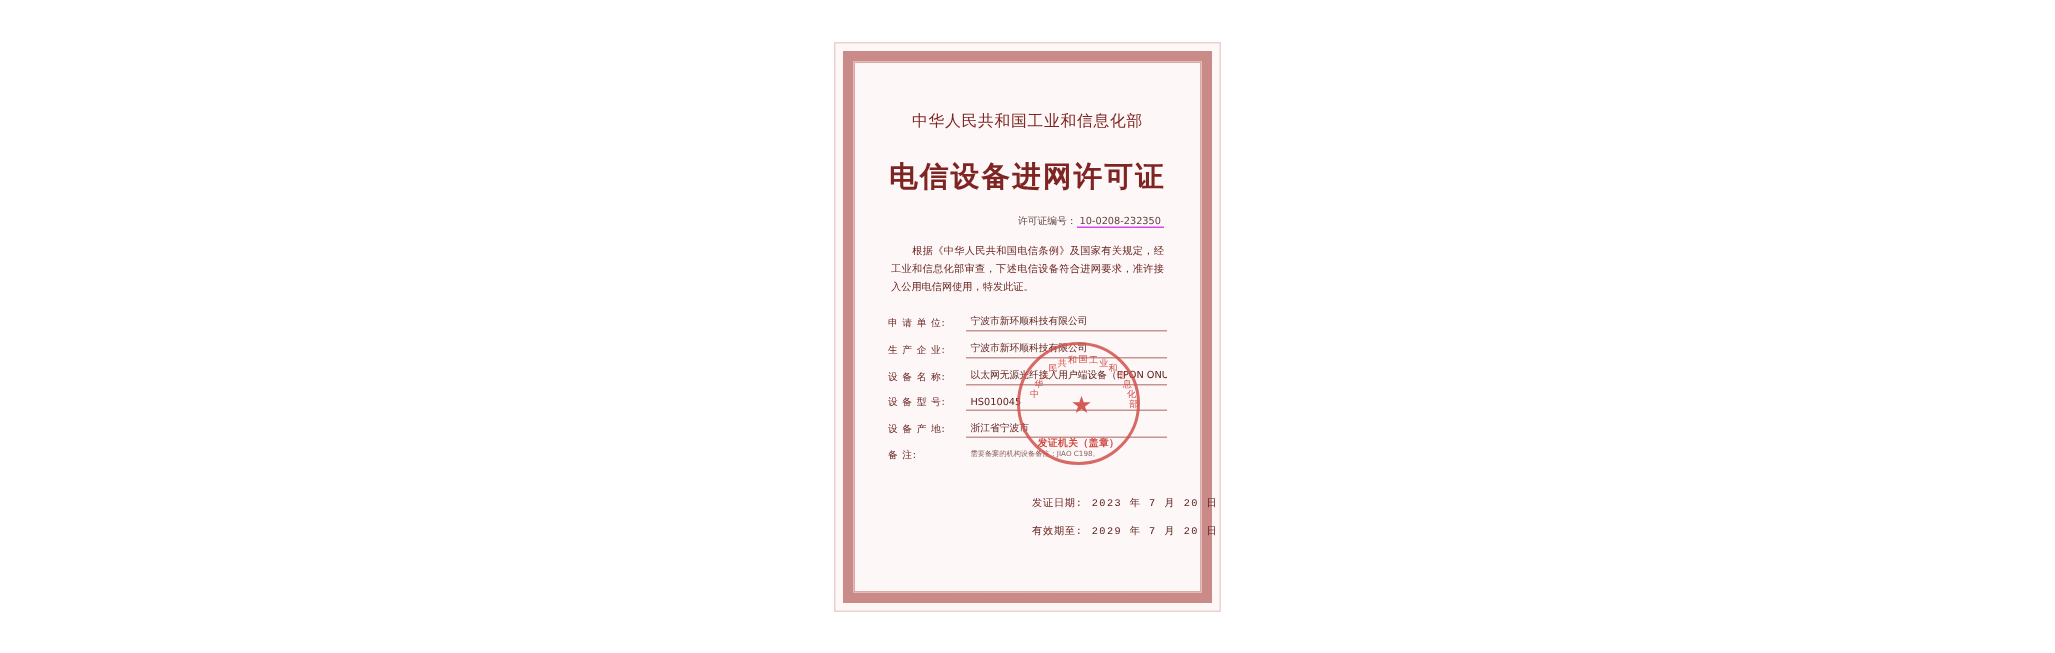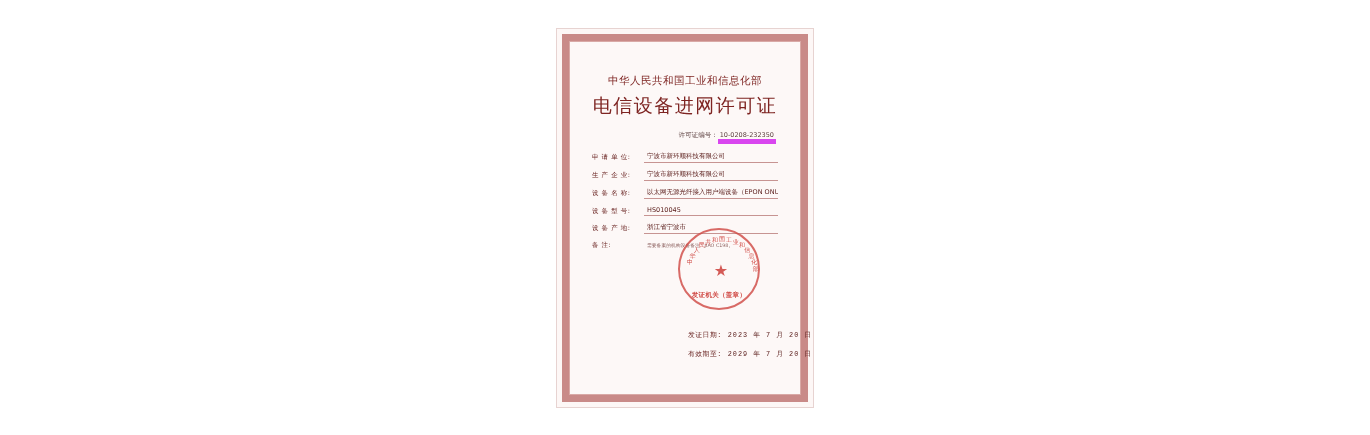--- a/index.html
+++ b/index.html
@@ -67,36 +67,36 @@
     text-align: center;
     font-size: 10.5px;
     letter-spacing: 0.5px;
     color: #7e2422;
     margin-top: 16px;
     font-family: "DejaVu Sans", sans-serif;
   }
   .main-title {
     text-align: center;
     font-size: 19px;
-    font-weight: normal;
+    font-weight: bold;
     letter-spacing: 1.5px;
     color: #7e2422;
-    margin-top: 5px;
+    margin-top: 17px;
     font-family: "DejaVu Sans", sans-serif;
   }
   .license-no {
     text-align: right;
     font-size: 6.5px;
     color: #5d4140;
     margin-top: 12px;
     padding-right: 6px;
     font-family: "DejaVu Sans", sans-serif;
   }
   .license-no .underline {
-    border-bottom: 5px solid #d946ef;
+    border-bottom: 1px solid #d946ef;
     padding: 0 2px;
   }
   .paragraph {
     margin-top: 10px;
     padding: 0 6px 0 6px;
     font-size: 6.8px;
     line-height: 1.75;
     color: #6a2422;
     text-align: justify;
     font-family: "DejaVu Sans", sans-serif;
@@ -232,20 +232,23 @@
 
       <div class="content">
 
         <div class="org-title">中华人民共和国工业和信息化部</div>
         <div class="main-title">电信设备进网许可证</div>
 
         <div class="license-no">
           <span>许可证编号：</span><span class="underline">10-0208-232350</span>
         </div>
 
+        <div class="paragraph">
+          <span class="indent"></span><span>根据《中华人民共和国电信条例》及国家有关规定，经工业和信息化部审查，下述电信设备符合进网要求，准许接入公用电信网使用，特发此证。</span>
+        </div>
 
         <div class="fields">
 
           <div class="field-row">
             <span class="field-label">申 请 单 位:</span>
             <span class="field-value">宁波市新环顺科技有限公司</span>
           </div>
 
           <div class="field-row">
             <span class="field-label">生 产 企 业:</span>

